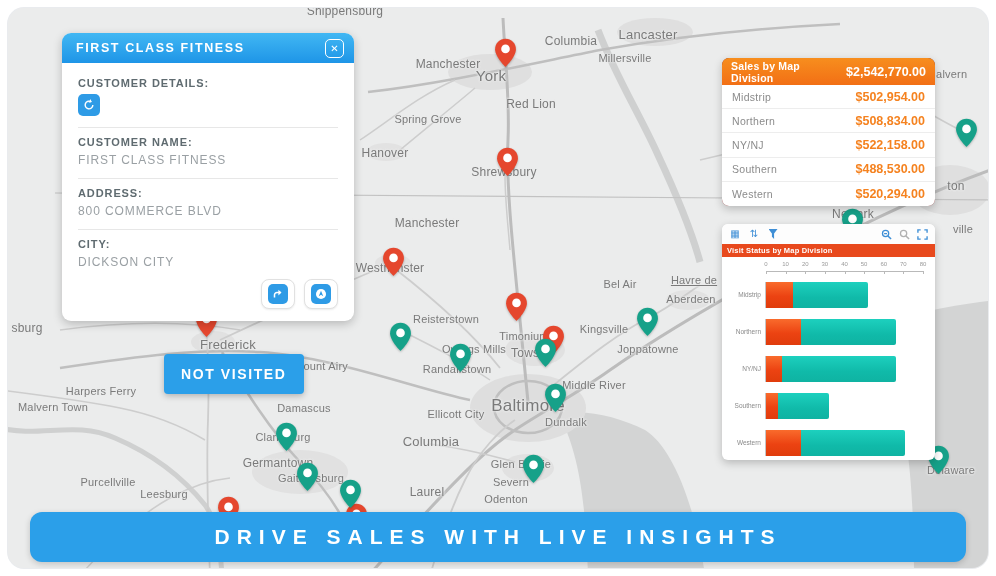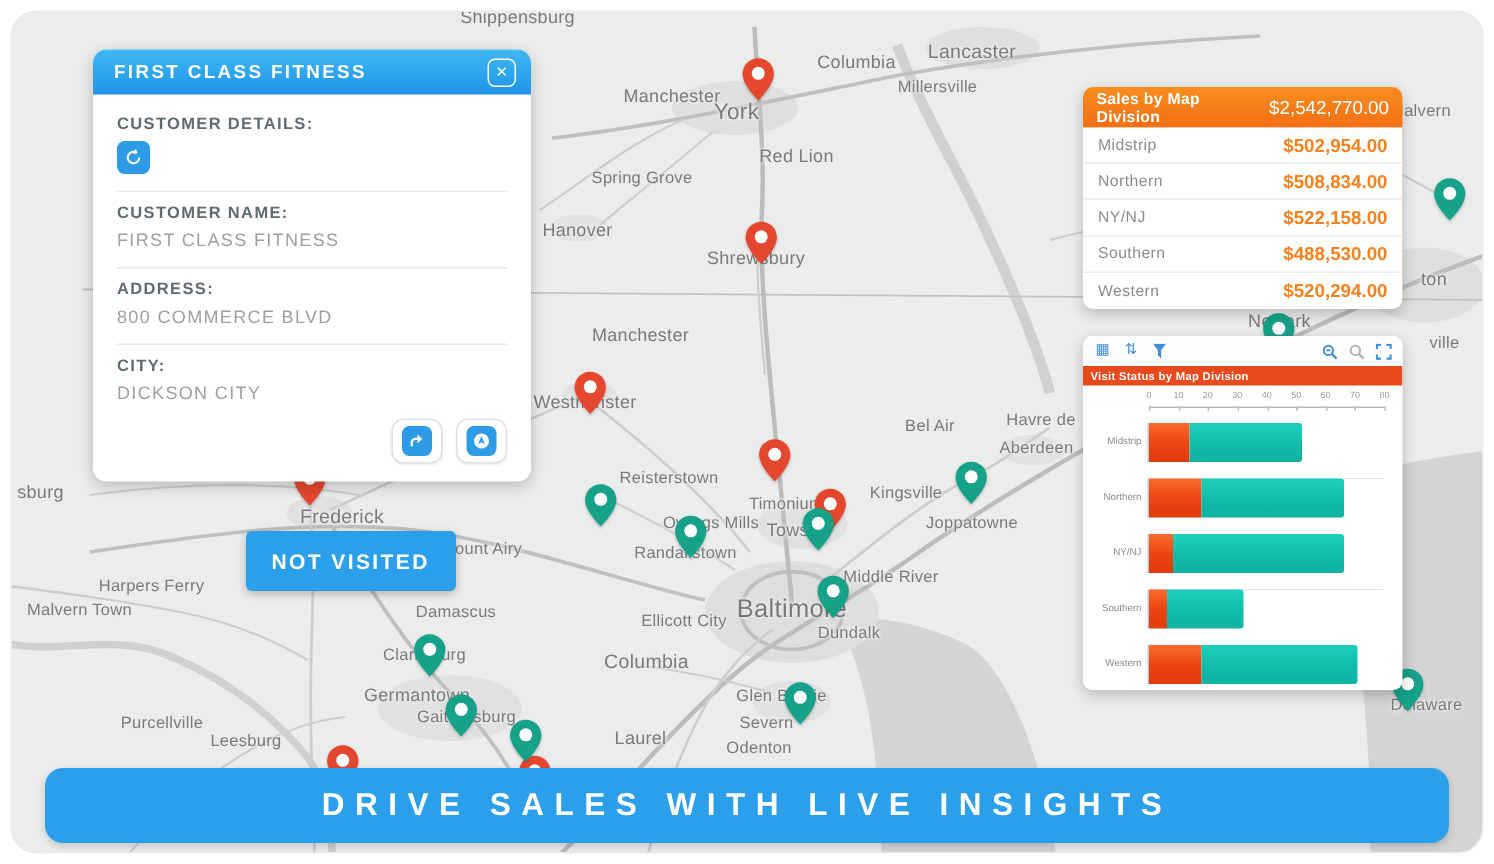--- a/index.html
+++ b/index.html
@@ -30,26 +30,26 @@
            display:flex; align-items:center; justify-content:center; }
   .popup-actions { display:flex; justify-content:flex-end; gap:9px; margin-top:10px; }
   .act-btn { width:34px; height:30px; background:#fff; border:1px solid #e1e1e1; border-radius:8px; cursor:pointer;
            display:flex; align-items:center; justify-content:center; box-shadow:0 1px 2px rgba(0,0,0,.08); }
   .act-ic { width:20px; height:20px; border-radius:5px; background:#2e9be6; display:flex; align-items:center; justify-content:center; }
   
   .nv-tag { position:absolute; left:164px; top:354px; z-index:9; background:#2b9fe9; color:#fff;
            font-weight:bold; font-size:14px; letter-spacing:1.6px; padding:12px 17px; border-radius:4px;
            box-shadow:0 2px 6px rgba(0,0,0,.25); }
   
-  .sales { position:absolute; left:722px; top:58px; width:213px; z-index:8; background:#fdba74; border-radius:7px;
+  .sales { position:absolute; left:722px; top:58px; width:213px; z-index:8; background:#7f1d1d; border-radius:7px;
            overflow:hidden; box-shadow:0 3px 9px rgba(0,0,0,.22); }
   .sales-head { height:27px; background:linear-gradient(180deg,#f78e1e,#f26f15); display:flex; align-items:center;
            justify-content:space-between; padding:0 9px; }
   .sales-head .t { color:#fff; font-weight:bold; font-size:10.5px; letter-spacing:.2px; }
-  .sales-head .v { color:#fff; font-weight:normal; font-size:12.5px;padding-left:15px; }
+  .sales-head .v { color:#fff; font-weight:bold; font-size:12.5px;padding-left:15px; }
   .sales-row { height:24.2px; display:flex; align-items:center; justify-content:space-between; padding:0 10px;
            border-bottom:1px solid #ededed; background:#fff; cursor:pointer; }
   .sales-row:last-child { border-bottom:none; }
   .sales-row .d { color:#8b8b8b; font-size:10.5px; letter-spacing:.3px; }
   .sales-row .s { color:#f5821f; font-weight:bold; font-size:12.5px; }
   
   .chartp { position:absolute; left:722px; top:224px; width:213px; height:236px; z-index:8; background:#fff;
            border-radius:6px; box-shadow:0 3px 9px rgba(0,0,0,.22); overflow:hidden; }
   .ctoolbar { height:20px; display:flex; align-items:center; gap:7px; padding:0 7px; background:#fdfdfd; }
   .tb-ic { width:12px; height:12px; color:#3f8fd6; display:flex; align-items:center; justify-content:center;
@@ -131,21 +131,21 @@
           <span class="city" style="left: 625px; top: 58px; font-size: 11px;">Millersville</span>
           <span class="city" style="left: 947px; top: 41px; font-size: 11px; margin-top: 33px;">Malvern</span>
           <span class="city" style="left: 491px; top: 75px; font-size: 15px;">York</span>
           <span class="city" style="left: 531px; top: 104px; font-size: 12px;">Red Lion</span>
           <span class="city" style="left: 428px; top: 119px; font-size: 11px;">Spring Grove</span>
           <span class="city" style="left: 385px; top: 153px; font-size: 12px;">Hanover</span>
           <span class="city" style="left: 504px; top: 172px; font-size: 12px;">Shrewsbury</span>
           <span class="city" style="left: 427px; top: 223px; font-size: 12px;">Manchester</span>
           <span class="city" style="left: 390px; top: 268px; font-size: 12px;">Westminster</span>
           <span class="city" style="left: 620px; top: 284px; font-size: 11px;">Bel Air</span>
-          <span class="city" style="left: 694px; top: 280px; font-size: 11px;">Havre de</span>
+          <span class="city" style="left: 694px; top: 280px; font-size: 11px; text-decoration: underline;">Havre de</span>
           <span class="city" style="left: 691px; top: 299px; font-size: 11px;">Aberdeen</span>
           <span class="city" style="left: 853px; top: 214px; font-size: 12px;">Newark</span>
           <span class="city" style="left: 446px; top: 319px; font-size: 11px;">Reisterstown</span>
           <span class="city" style="left: 524px; top: 336px; font-size: 11px;">Timonium</span>
           <span class="city" style="left: 604px; top: 329px; font-size: 11px;">Kingsville</span>
           <span class="city" style="left: 648px; top: 349px; font-size: 11px;">Joppatowne</span>
           <span class="city" style="left: 474px; top: 349px; font-size: 11px;">Owings Mills</span>
           <span class="city" style="left: 532px; top: 353px; font-size: 12px;">Towson</span>
           <span class="city" style="left: 457px; top: 369px; font-size: 11px;">Randallstown</span>
           <span class="city" style="left: 594px; top: 385px; font-size: 11px;">Middle River</span>

